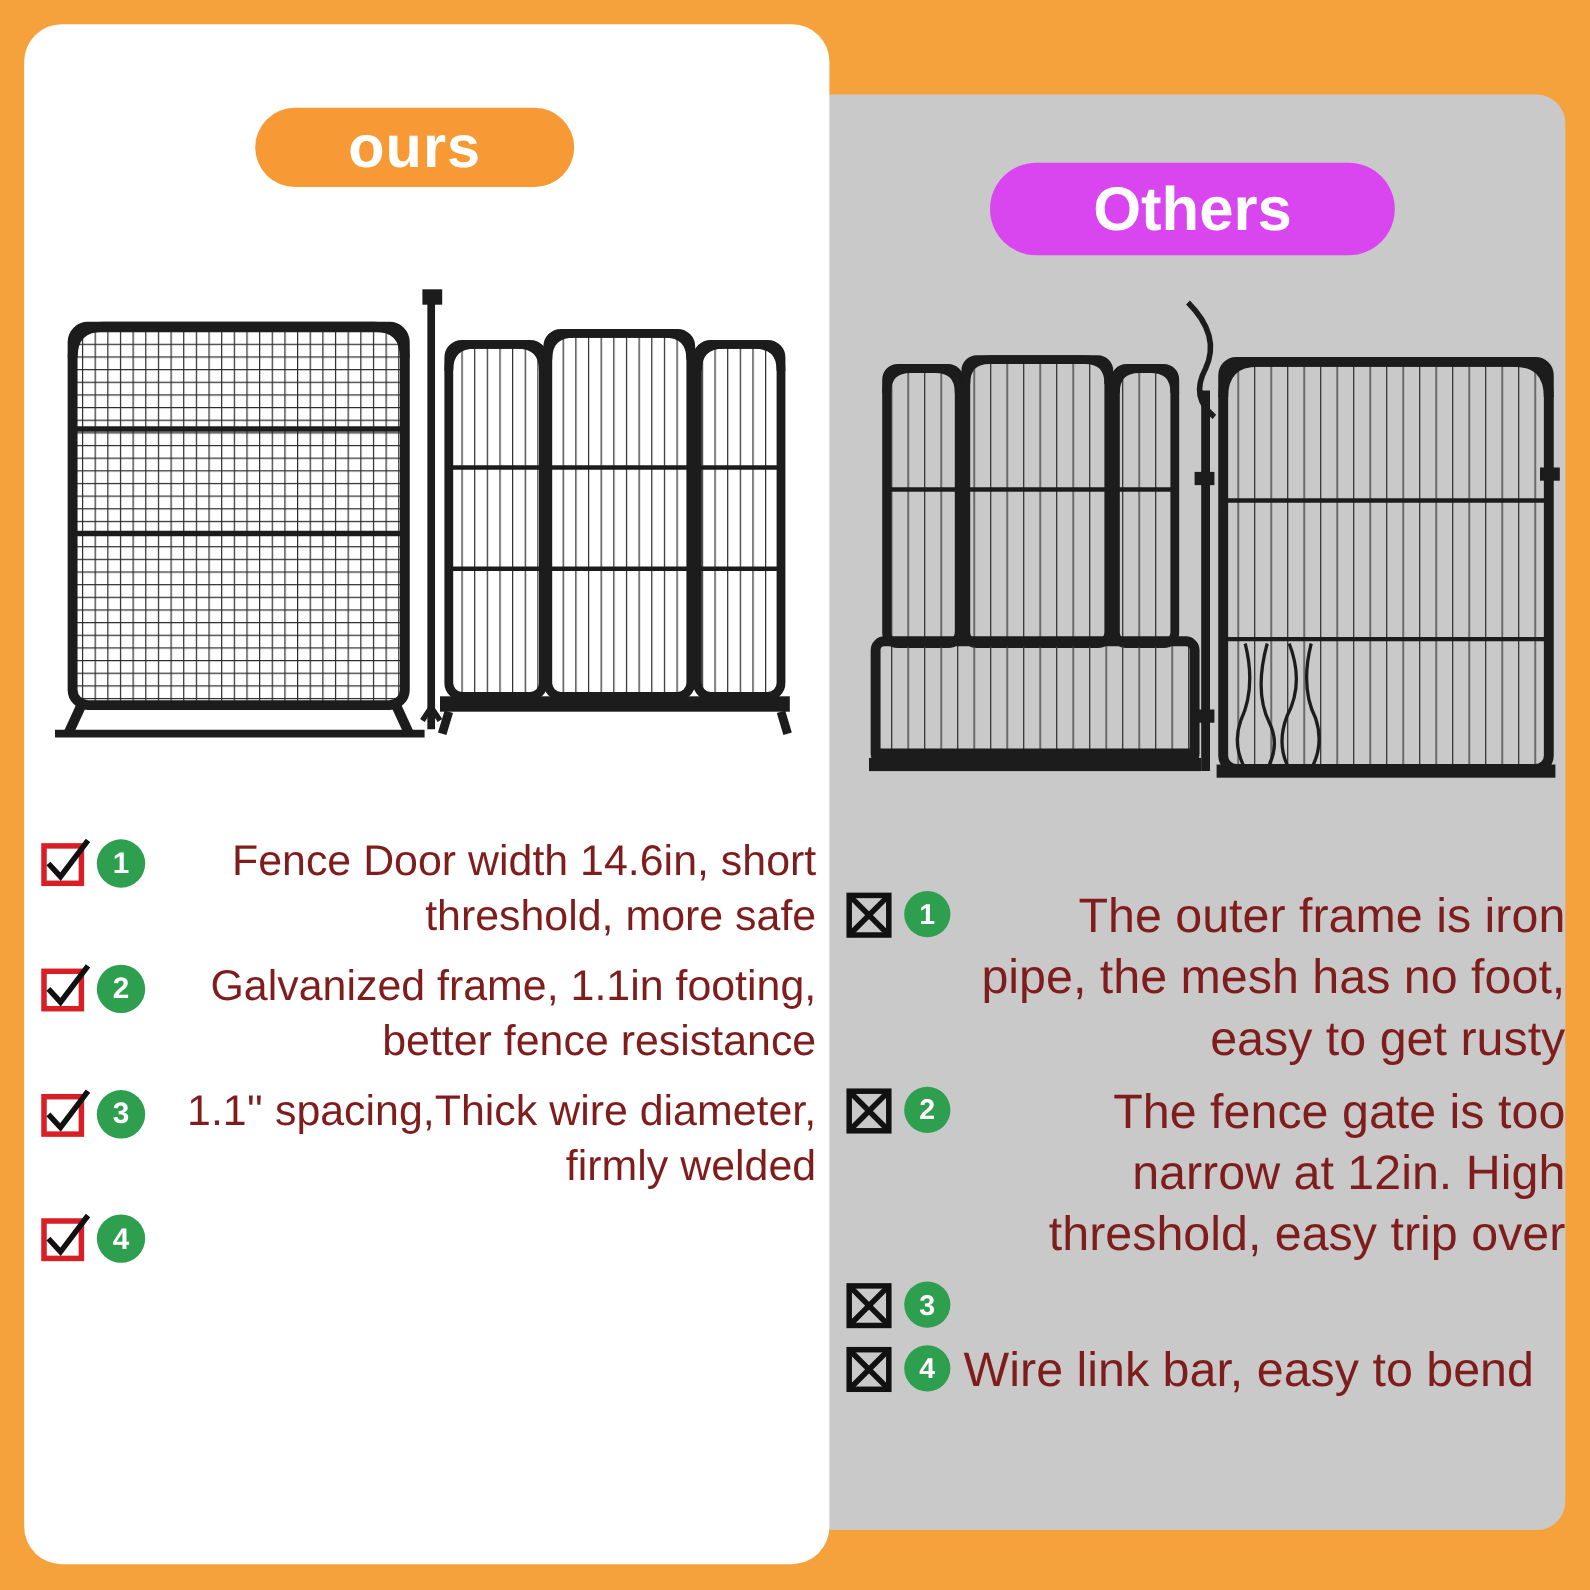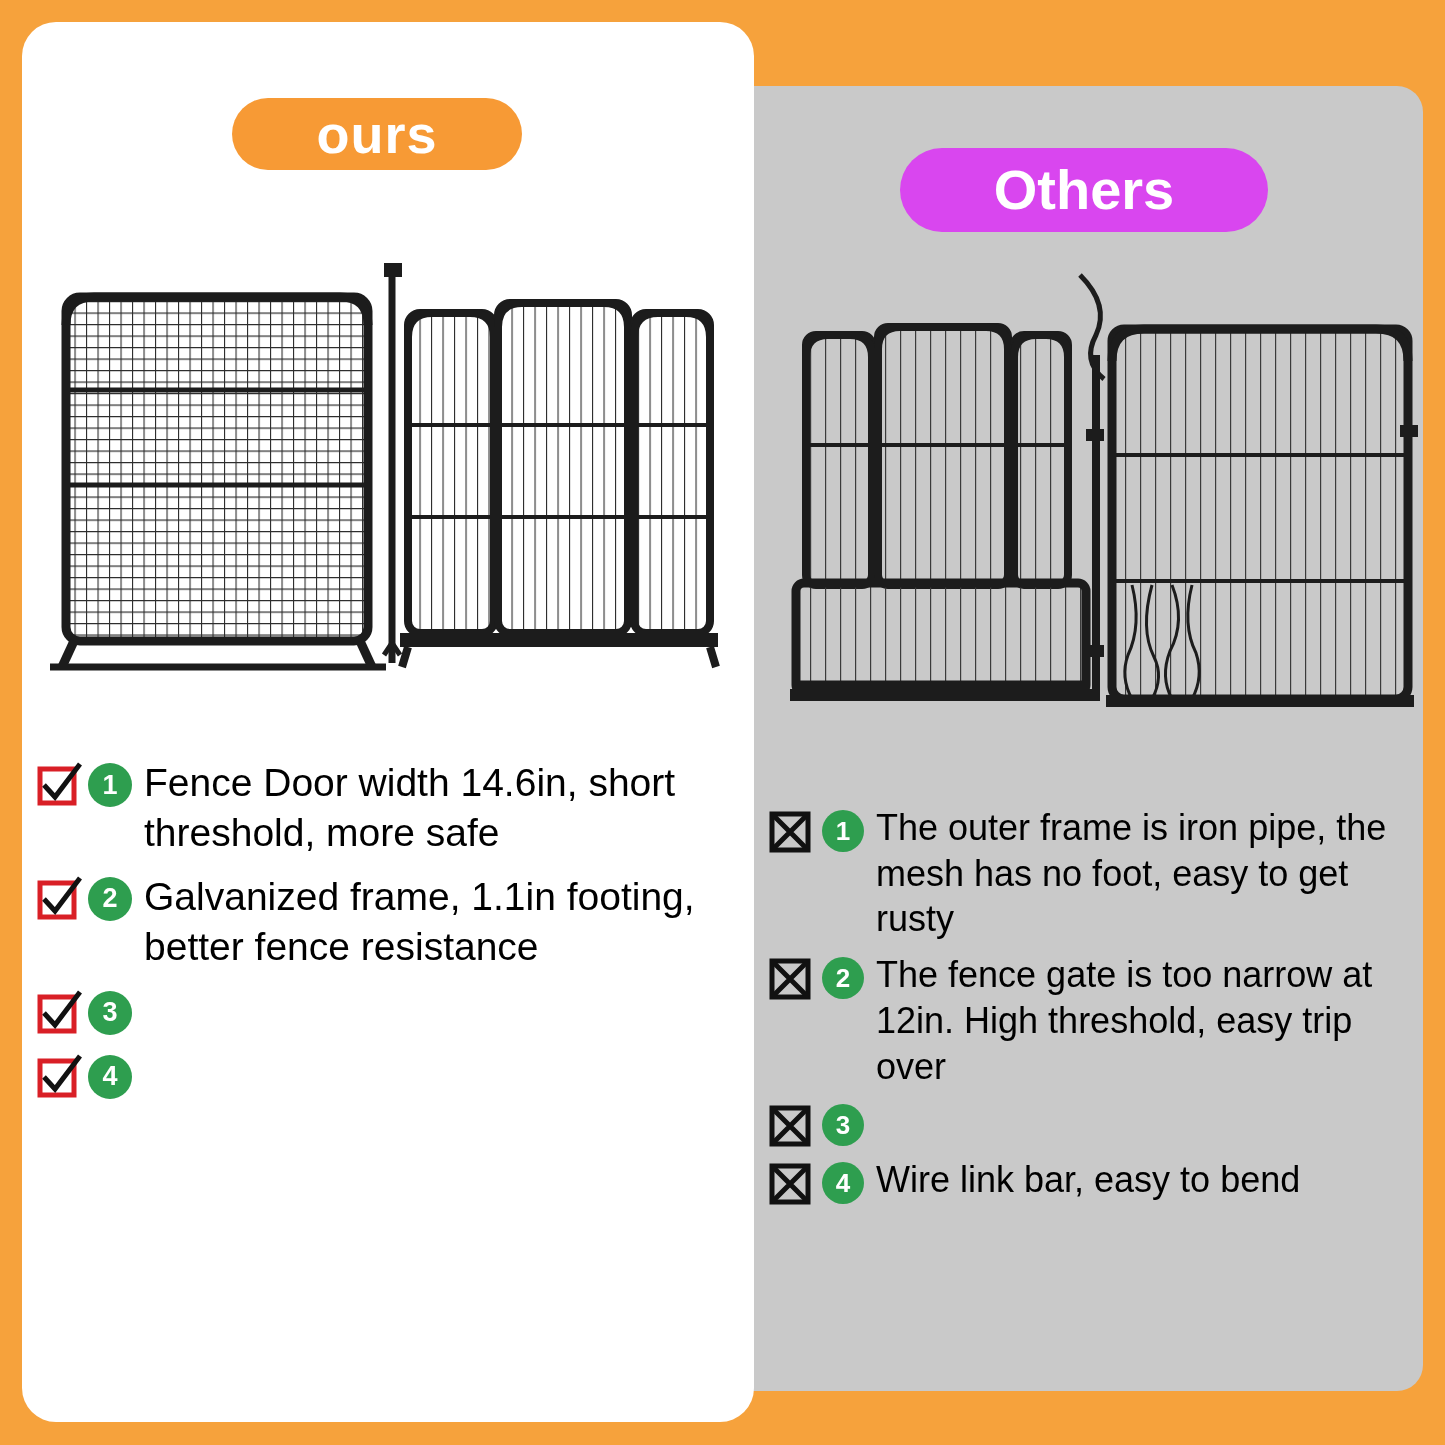--- a/index.html
+++ b/index.html
@@ -147,25 +147,26 @@
     font-weight: bold;
     display: flex;
     align-items: center;
     justify-content: center;
     margin-top: 5px;
     margin-right: 12px;
   }
   .ftext {
     font-size: 39px;
     line-height: 1.28;
-    color: #000000;
+    color: #7f1d1d;
     font-weight: 500;
+    text-align: right;
   }
   .list-others .ftext {
-    font-size: 36px;
+    font-size: 44px;
     line-height: 1.27;
   }
   .list-others .mark {
     width: 44px;
     height: 44px;
     margin-right: 10px;
   }
   .list-others .num {
     width: 42px;
     height: 42px;
@@ -300,20 +301,21 @@
       <div class="num">2</div>
       <div class="ftext">Galvanized frame,  1.1in footing, better fence resistance</div>
     </div>
 
     <div class="feature">
       <svg class="mark" viewBox="0 0 46 46">
         <rect x="4" y="7" width="34" height="34" fill="none" stroke="#D91F26" stroke-width="5"></rect>
         <path d="M8 23 L19 35 L44 2" fill="none" stroke="#111111" stroke-width="5"></path>
       </svg>
       <div class="num">3</div>
+      <div class="ftext">1.1'' spacing,Thick wire diameter, firmly welded</div>
     </div>
 
     <div class="feature">
       <svg class="mark" viewBox="0 0 46 46">
         <rect x="4" y="7" width="34" height="34" fill="none" stroke="#D91F26" stroke-width="5"></rect>
         <path d="M8 23 L19 35 L44 2" fill="none" stroke="#111111" stroke-width="5"></path>
       </svg>
       <div class="num">4</div>
     </div>
 

